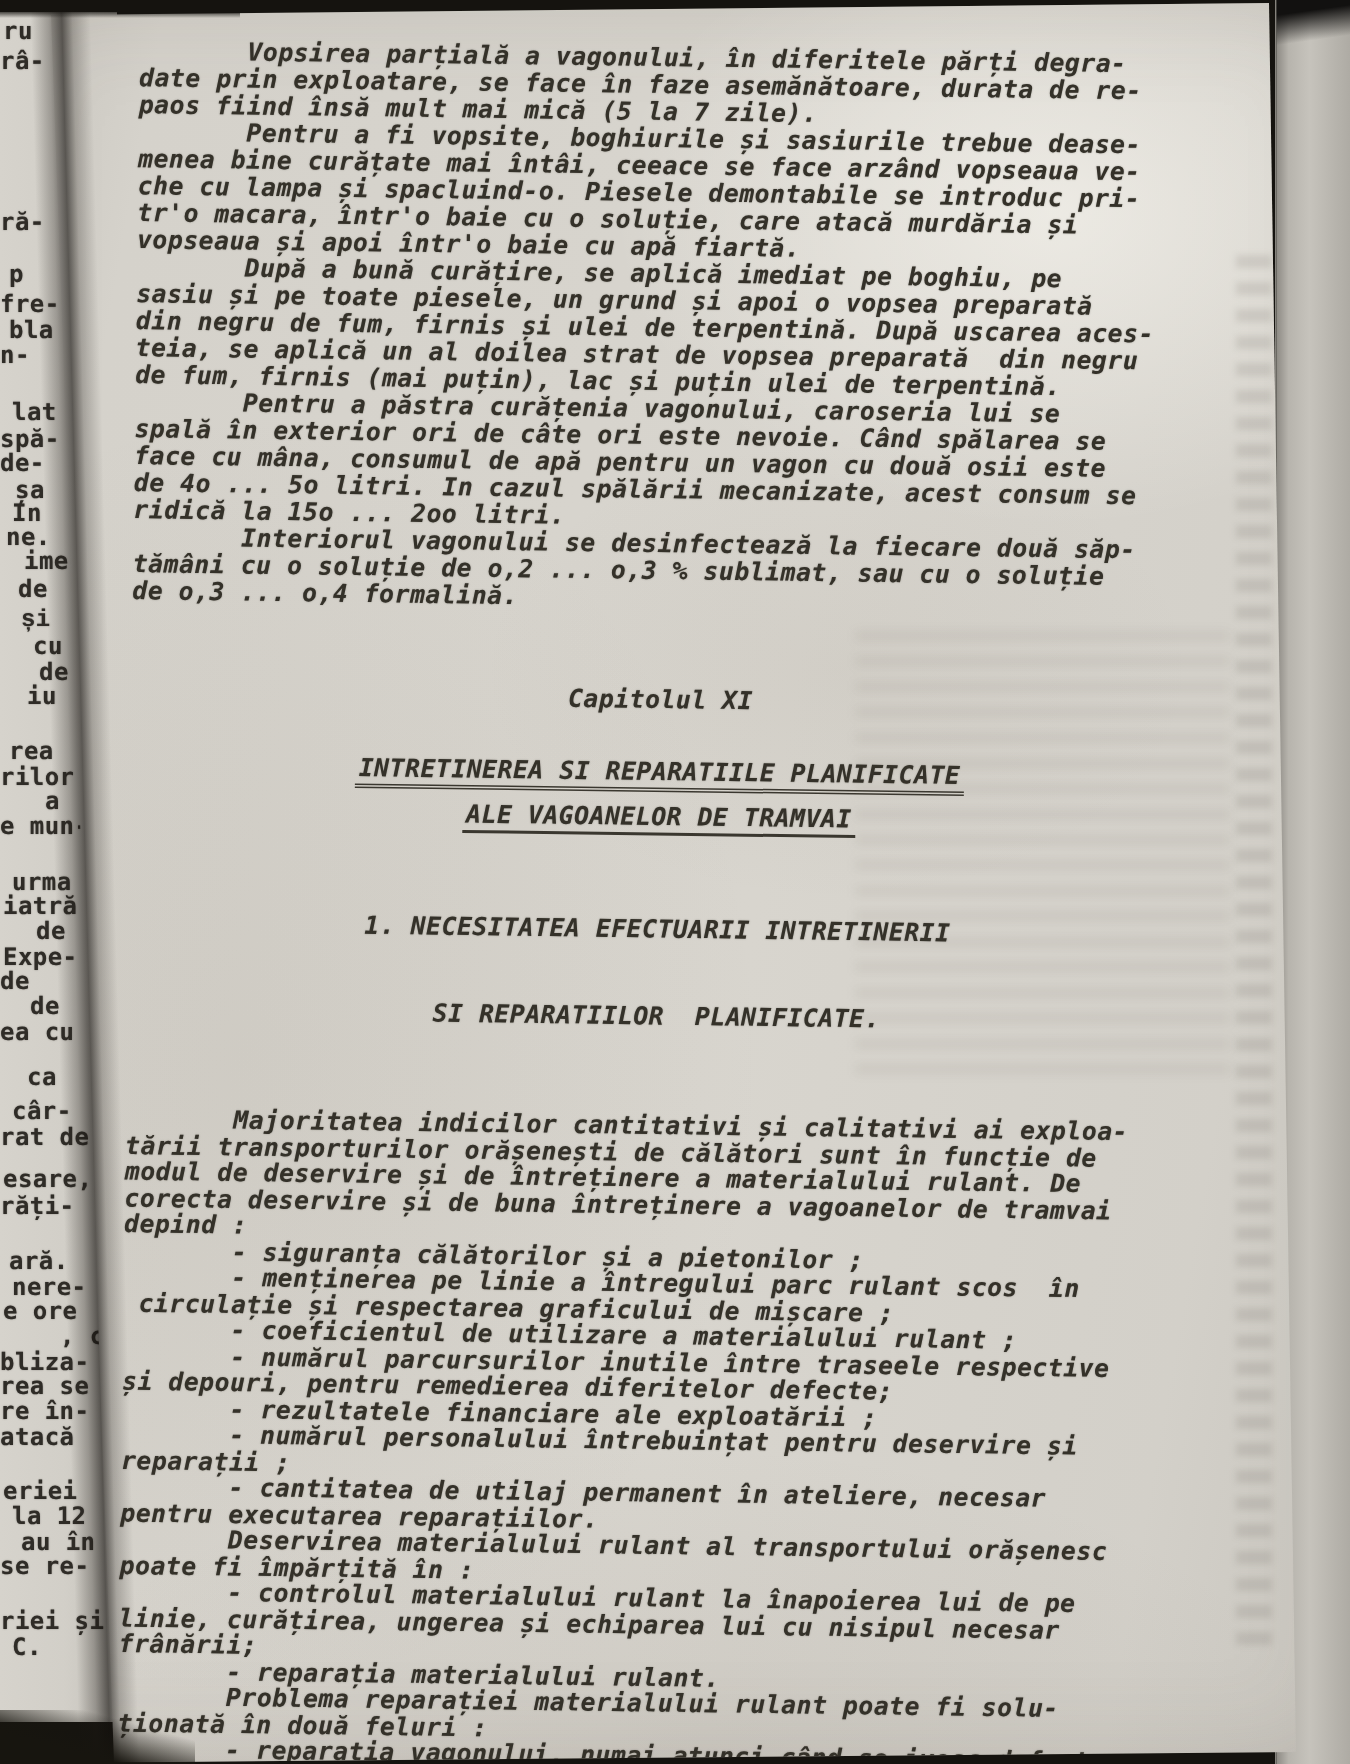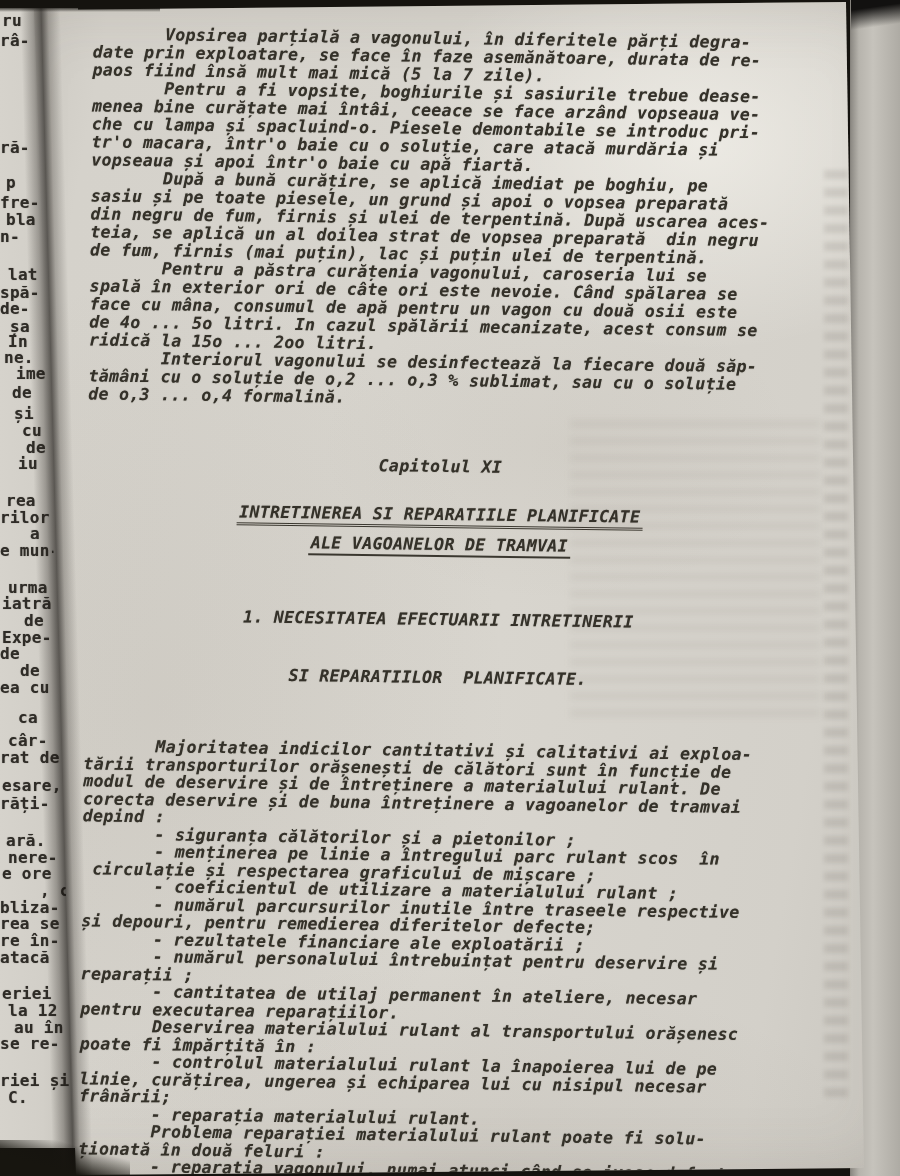--- a/index.html
+++ b/index.html
@@ -114,21 +114,21 @@
       <div class="frag" style="left: 6px; top: 202px;">bla</div>
       <div class="frag" style="left: 0px; top: 219px;">n-</div>
       <div class="frag" style="left: 8px; top: 257px;">lat</div>
       <div class="frag" style="left: 0px; top: 275px;">spă-</div>
       <div class="frag" style="left: 0px; top: 291px;">de-</div>
       <div class="frag" style="left: 10px; top: 309px;">șa</div>
       <div class="frag" style="left: 8px; top: 324px;">In</div>
       <div class="frag" style="left: 4px; top: 340px;">ne.</div>
       <div class="frag" style="left: 16px; top: 356px;">ime-</div>
       <div class="frag" style="left: 12px; top: 375px;">de</div>
-      <div class="frag" style="left: 14px; top: 396px;">și</div>
+      <div class="frag" style="left: 14px; top: 396px; font-family: Liberation Mono, monospace;">și</div>
       <div class="frag" style="left: 22px; top: 413px;">cu</div>
       <div class="frag" style="left: 26px; top: 430px;">de</div>
       <div class="frag" style="left: 18px; top: 446px;">iu</div>
       <div class="frag" style="left: 6px; top: 483px;">rea</div>
       <div class="frag" style="left: 0px; top: 500px;">rilor</div>
       <div class="frag" style="left: 30px; top: 516px;">a</div>
       <div class="frag" style="left: 0px; top: 533px;">e mun-</div>
       <div class="frag" style="left: 8px; top: 570px;">urma</div>
       <div class="frag" style="left: 2px; top: 586px;">iatră</div>
       <div class="frag" style="left: 24px; top: 603px;">de</div>

